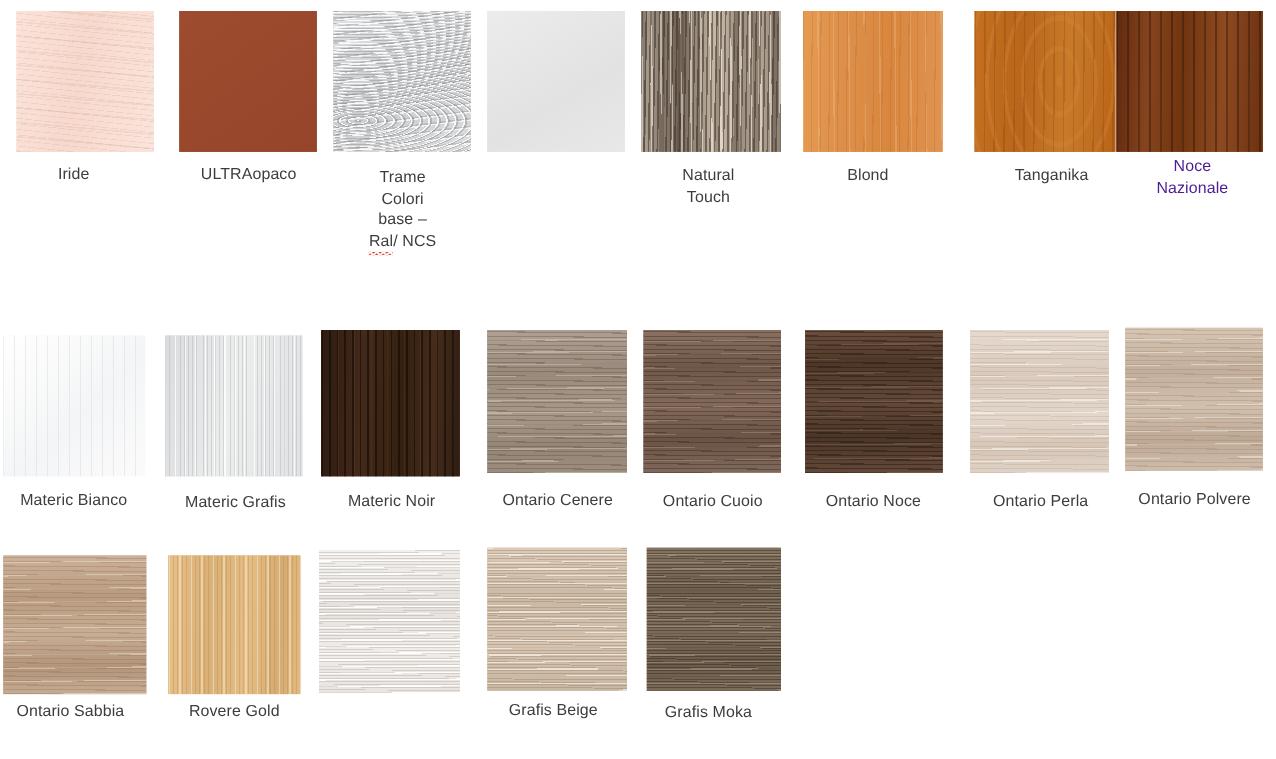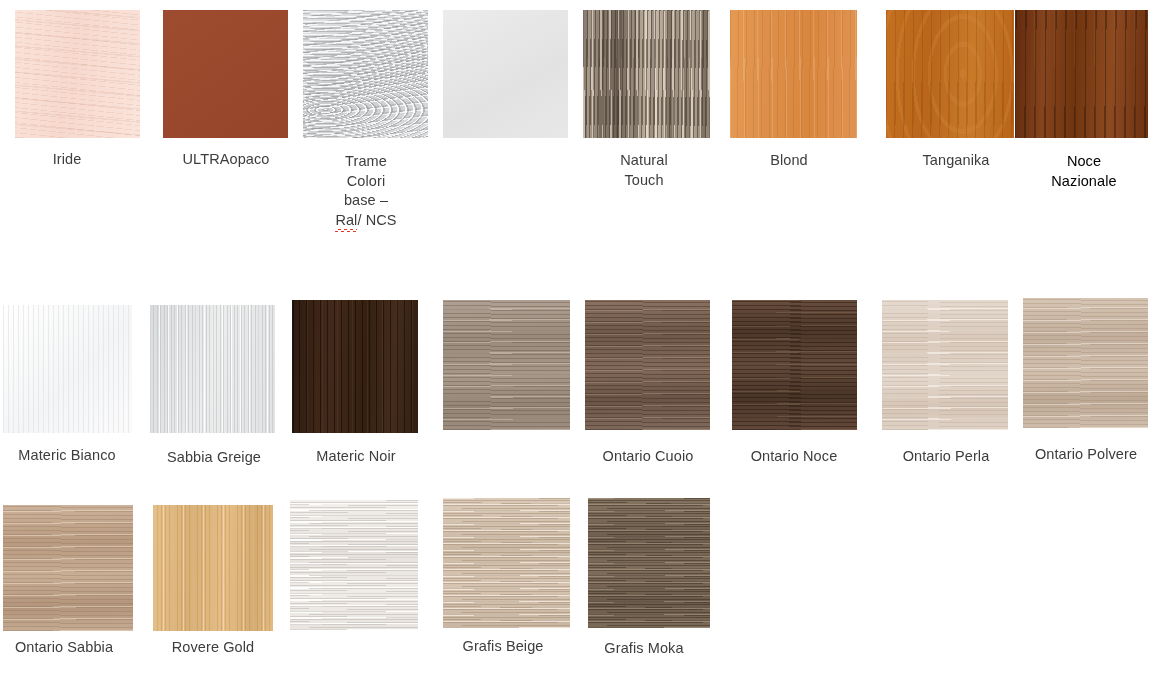--- a/index.html
+++ b/index.html
@@ -374,39 +374,40 @@
       <div class="swatch-cell" style="left: 0px; top: 0px; width: 100%; height: 100%;">
         <div class="swatch-chip tex-blond" style="left: 730px; top: 10px; width: 127px; height: 128px;"></div>
         <div class="swatch-label" style="left: 789px; top: 151px; width: 150px; margin-left: 0px; transform: translateX(-50%); color: rgb(61, 61, 61);">Blond</div>
       </div>
       <div class="swatch-cell" style="left: 16px; top: 0px; width: 100%; height: 100%;">
         <div class="swatch-chip tex-tanganika" style="left: 870px; top: 10px; width: 128px; height: 128px;"></div>
         <div class="swatch-label" style="left: 940px; top: 151px; width: 160px; margin-left: 0px; transform: translateX(-50%); color: rgb(61, 61, 61);">Tanganika</div>
       </div>
       <div class="swatch-cell" style="left: 0px; top: 0px; width: 100%; height: 100%;">
         <div class="swatch-chip tex-noce-nazionale" style="left: 1015px; top: 10px; width: 133px; height: 128px;"></div>
-        <div class="swatch-label" style="left: 1084px; top: 152px; width: 150px; margin-left: 0px; transform: translateX(-50%); color: #000000;">Noce
+        <div class="swatch-label" style="left: 1084px; top: 142px; width: 150px; margin-left: 0px; transform: translateX(-50%); color: #4c1d95;">Noce
 Nazionale</div>
       </div>
     </div>
     <div style="position: absolute; left: 0px; top: 0px; width: 100%; height: 100%;">
       <div class="swatch-cell" style="left: 0px; top: 0px; width: 100%; height: 100%;">
         <div class="swatch-chip tex-materic-bianco" style="left: 3px; top: 305px; width: 129px; height: 128px;"></div>
         <div class="swatch-label" style="left: 67px; top: 446px; width: 160px; margin-left: 0px; transform: translateX(-50%); color: rgb(61, 61, 61);">Materic Bianco</div>
       </div>
       <div class="swatch-cell" style="left: 0px; top: 0px; width: 100%; height: 100%;">
         <div class="swatch-chip tex-materic-greige" style="left: 150px; top: 305px; width: 125px; height: 128px;"></div>
-        <div class="swatch-label" style="left: 214px; top: 448px; width: 160px; margin-left: 0px; transform: translateX(-50%); color: rgb(61, 61, 61);">Sabbia Greige</div>
+        <div class="swatch-label" style="left: 214px; top: 448px; width: 160px; margin-left: 0px; transform: translateX(-50%); color: rgb(61, 61, 61);">Materic Grafis</div>
       </div>
       <div class="swatch-cell" style="left: 0px; top: 0px; width: 100%; height: 100%;">
         <div class="swatch-chip tex-materic-noir" style="left: 292px; top: 300px; width: 126px; height: 133px;"></div>
         <div class="swatch-label" style="left: 356px; top: 447px; width: 160px; margin-left: 0px; transform: translateX(-50%); color: rgb(61, 61, 61);">Materic Noir</div>
       </div>
       <div class="swatch-cell" style="left: 0px; top: 0px; width: 100%; height: 100%;">
         <div class="swatch-chip tex-ontario-cenere" style="left: 443px; top: 300px; width: 127px; height: 130px;"></div>
+        <div class="swatch-label" style="left: 507px; top: 446px; width: 170px; margin-left: 0px; transform: translateX(-50%); color: rgb(61, 61, 61);">Ontario Cenere</div>
       </div>
       <div class="swatch-cell" style="left: 0px; top: 0px; width: 100%; height: 100%;">
         <div class="swatch-chip tex-ontario-cuoio" style="left: 585px; top: 300px; width: 125px; height: 130px;"></div>
         <div class="swatch-label" style="left: 648px; top: 447px; width: 165px; margin-left: 0px; transform: translateX(-50%); color: rgb(61, 61, 61);">Ontario Cuoio</div>
       </div>
       <div class="swatch-cell" style="left: 0px; top: 0px; width: 100%; height: 100%;">
         <div class="swatch-chip tex-ontario-noce" style="left: 732px; top: 300px; width: 125px; height: 130px;"></div>
         <div class="swatch-label" style="left: 794px; top: 447px; width: 165px; margin-left: 0px; transform: translateX(-50%); color: rgb(61, 61, 61);">Ontario Noce</div>
       </div>
       <div class="swatch-cell" style="left: 0px; top: 0px; width: 100%; height: 100%;">

